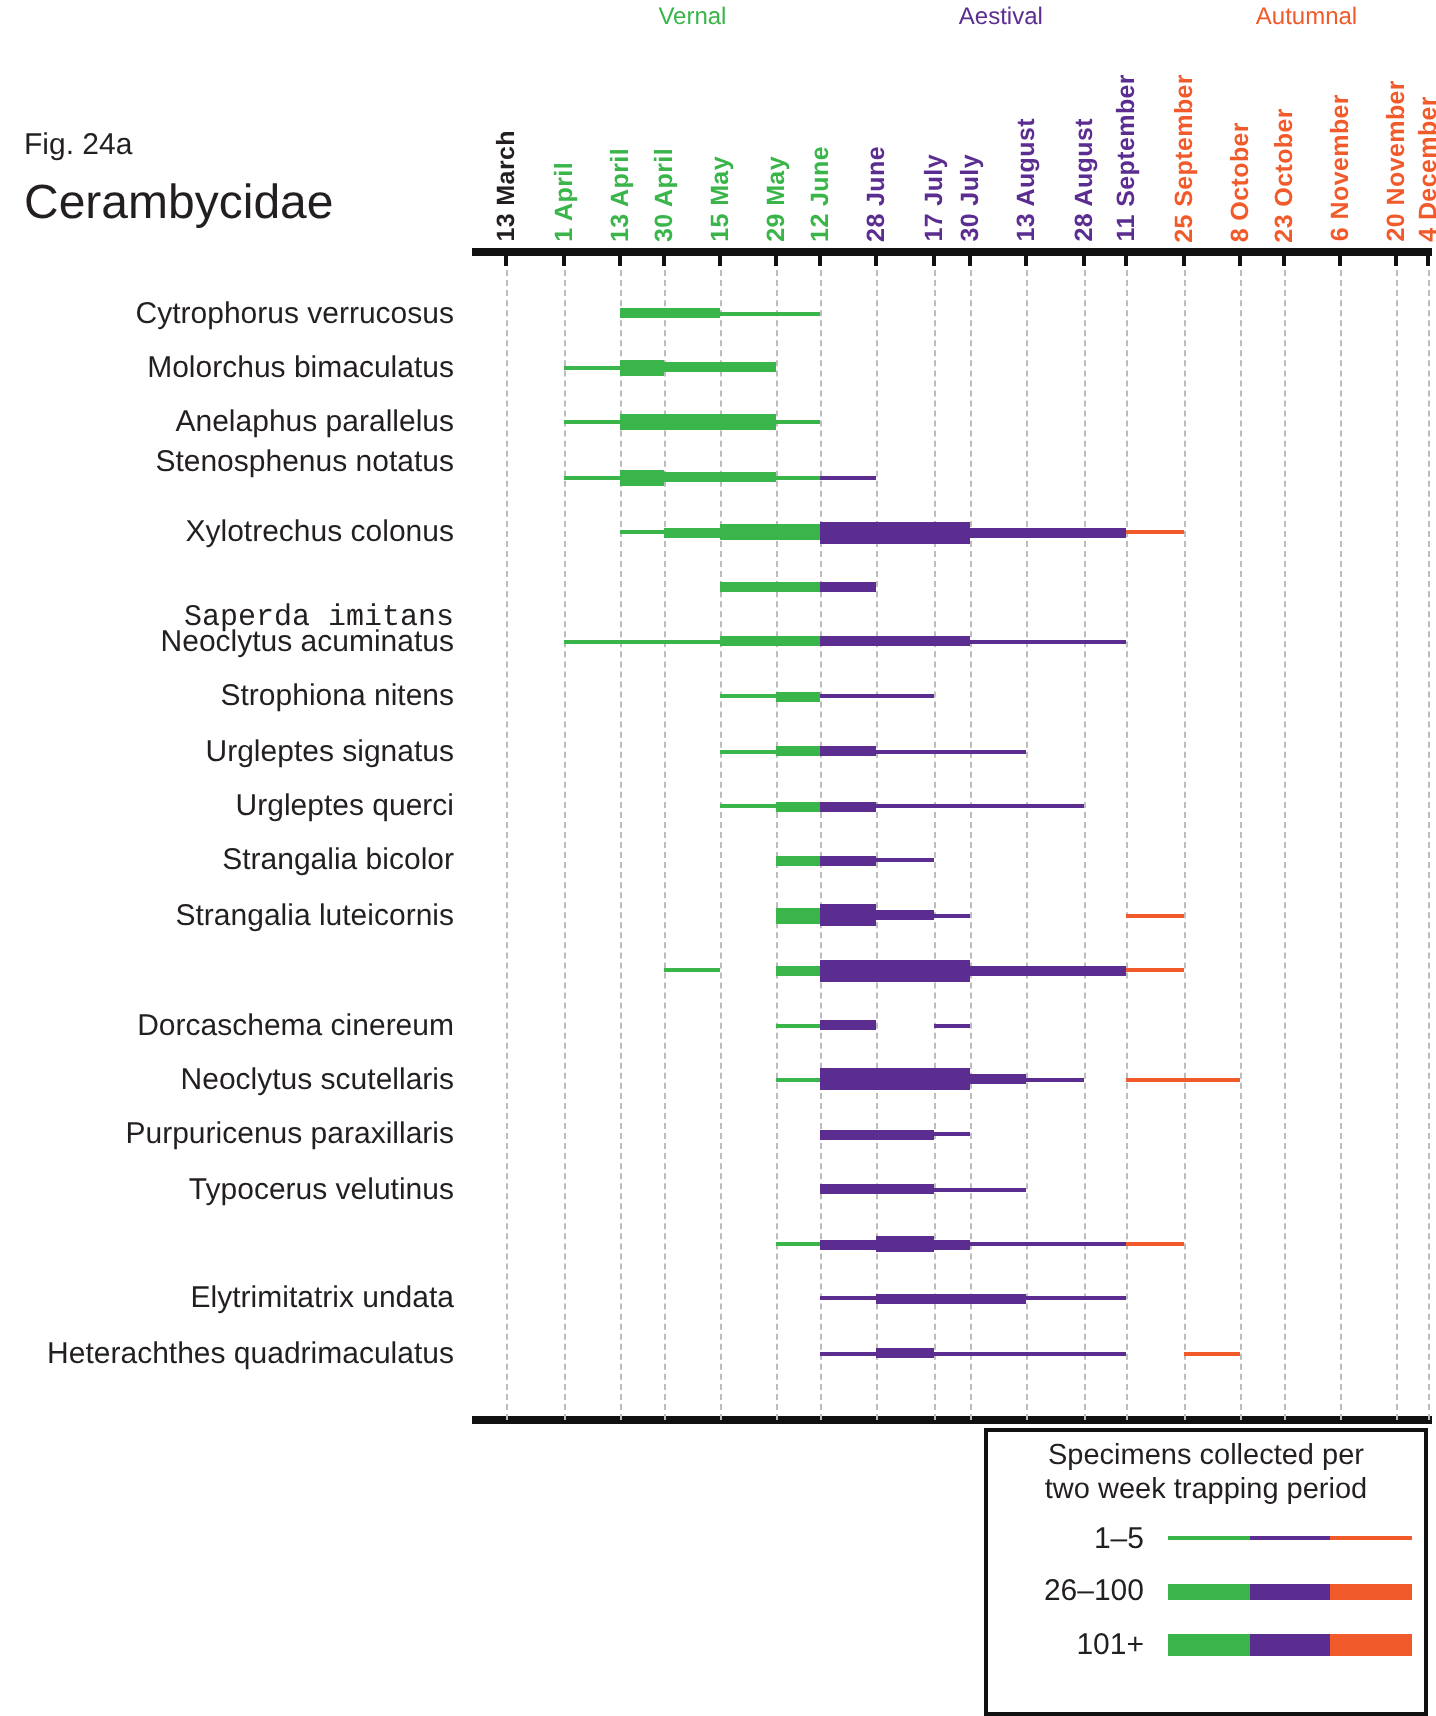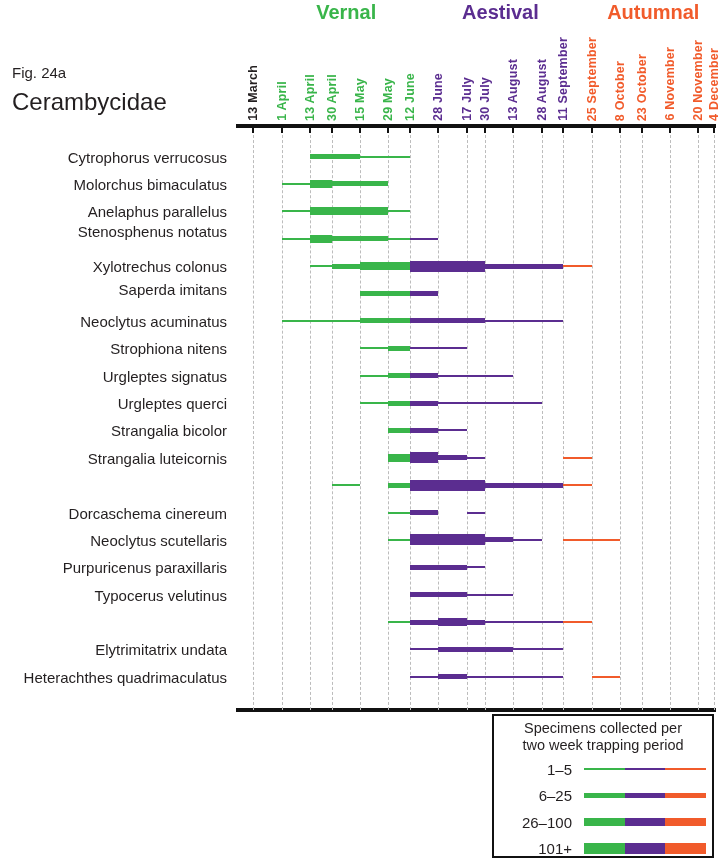--- a/index.html
+++ b/index.html
@@ -11,21 +11,21 @@
   .fig-label   { font-size:15px; line-height:18px; }
   .family-label{ font-size:24px; line-height:22px; margin-top:9px; }
 
   .axis-line { position:absolute; left:236px; width:480px; height:4px; background:#111111; }
   .axis-top    { top:124px; }
   .axis-bottom { top:708px; }
 
   .date-axis { position:absolute; left:237px; top:0; width:479px; height:124px; }
   .season-label {
     position:absolute; top:1px; transform:translateX(-50%);
-    font-size:20px; font-weight:bold; white-space:nowrap;
+    font-size:12px; font-weight:normal; white-space:nowrap;
   }
   .x-label {
     position:absolute; bottom:3px;
     writing-mode:vertical-rl; transform:translateX(-50%) rotate(180deg);
     font-size:12.5px; font-weight:bold; white-space:nowrap; letter-spacing:0.2px;
   }
 
   .species-col { position:absolute; left:0; top:128px; width:232px; height:584px; }
   .species-label {
     position:absolute; right:5px; transform:translateY(-50%);
@@ -85,21 +85,21 @@
       <div class="x-label" style="left: 96.2%; color: rgb(241, 91, 43);">20 November</div>
       <div class="x-label" style="left: 99.6%; color: rgb(241, 91, 43);">4 December</div>
     </div>
 
   <div class="species-col">
       <div class="species-label" style="top: 28.6px;">Cytrophorus verrucosus</div>
       <div class="species-label" style="top: 55.98px;">Molorchus bimaculatus</div>
       <div class="species-label" style="top: 83.36px;">Anelaphus parallelus</div>
       <div class="species-label" style="top: 103px;">Stenosphenus notatus</div>
       <div class="species-label" style="top: 138.12px;">Xylotrechus colonus</div>
-      <div class="species-label" style="top: 161px;">Saperda imitans</div>
+      <div class="species-label" style="top: 181px; font-family: Liberation Mono, monospace;">Saperda imitans</div>
       <div class="species-label" style="top: 192.88px;">Neoclytus acuminatus</div>
       <div class="species-label" style="top: 220.26px;">Strophiona nitens</div>
       <div class="species-label" style="top: 247.64px;">Urgleptes signatus</div>
       <div class="species-label" style="top: 275.02px;">Urgleptes querci</div>
       <div class="species-label" style="top: 302.4px;">Strangalia bicolor</div>
       <div class="species-label" style="top: 329.78px;">Strangalia luteicornis</div>
       <div class="species-label" style="top: 384.54px; margin-left: 11px;">Dorcaschema cinereum</div>
       <div class="species-label" style="top: 411.92px;">Neoclytus scutellaris</div>
       <div class="species-label" style="top: 439.3px;">Purpuricenus paraxillaris</div>
       <div class="species-label" style="top: 466.68px;">Typocerus velutinus</div>
@@ -230,28 +230,20 @@
     <div class="legend-rows">
         <div class="legend-row">
           <div class="legend-label">1–5</div>
           <div class="legend-swatch" style="height: 2px;">
             <div class="swatch-seg" style="background: rgb(57, 181, 74);"></div>
             <div class="swatch-seg" style="background: rgb(91, 45, 144);"></div>
             <div class="swatch-seg" style="background: rgb(241, 91, 43);"></div>
           </div>
         </div>
         <div class="legend-row">
-          <div class="legend-label">6–25</div>
-          <div class="legend-swatch" style="height: 5px;">
-            <div class="swatch-seg" style="background: rgb(57, 181, 74);"></div>
-            <div class="swatch-seg" style="background: rgb(91, 45, 144);"></div>
-            <div class="swatch-seg" style="background: rgb(241, 91, 43);"></div>
-          </div>
-        </div>
-        <div class="legend-row">
           <div class="legend-label">26–100</div>
           <div class="legend-swatch" style="height: 8px;">
             <div class="swatch-seg" style="background: rgb(57, 181, 74);"></div>
             <div class="swatch-seg" style="background: rgb(91, 45, 144);"></div>
             <div class="swatch-seg" style="background: rgb(241, 91, 43);"></div>
           </div>
         </div>
         <div class="legend-row">
           <div class="legend-label">101+</div>
           <div class="legend-swatch" style="height: 11px;">

